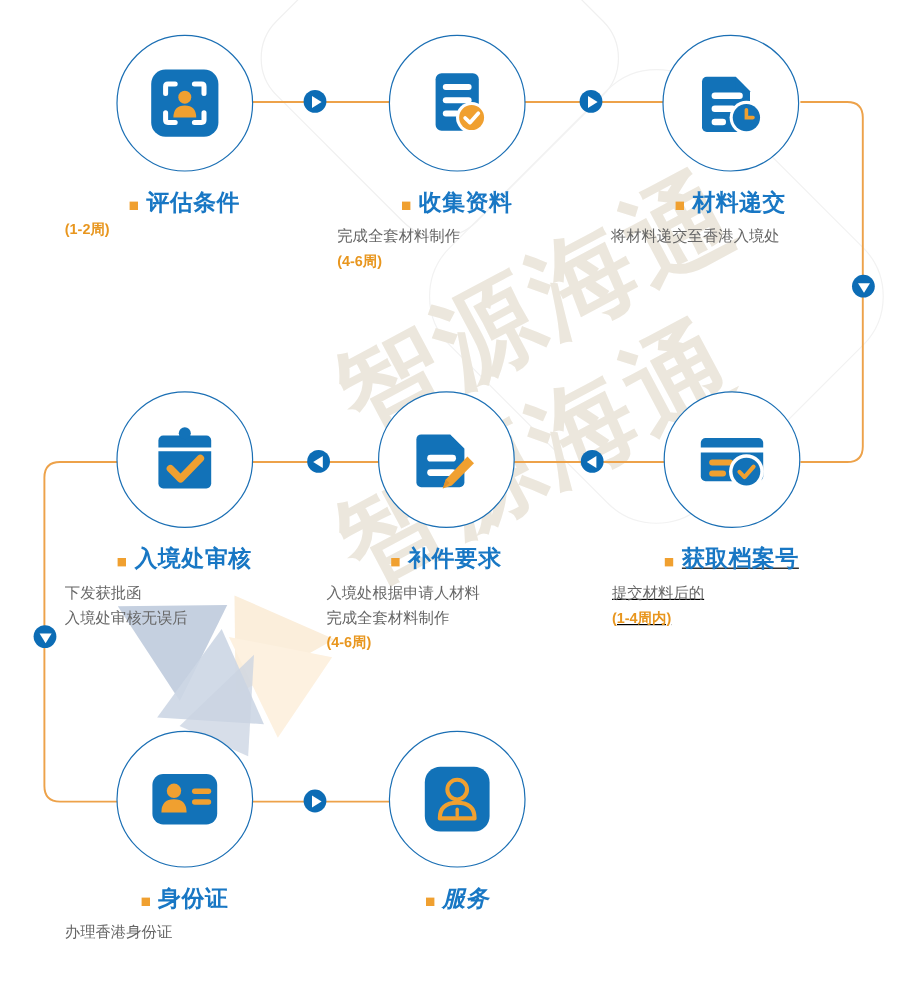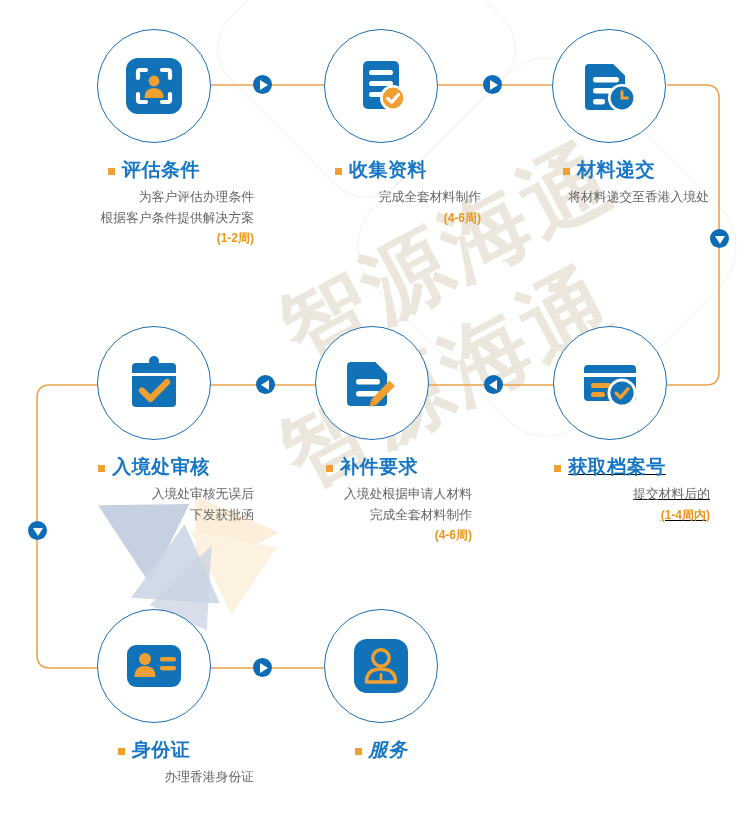--- a/index.html
+++ b/index.html
@@ -111,21 +111,21 @@
     border-left: 5px solid transparent;
     border-right: 5px solid transparent;
     border-top: 8px solid #ffffff;
     margin-top: 2px;
   }
 
   
   .node {
     position: absolute;
     width: 200px;
-    text-align: right;
+    text-align: left;
   }
   .ring {
     width: 112px;
     height: 112px;
     margin: 0 auto;
     border-radius: 50%;
     border: 1.6px solid #1b6fb4;
     background: #ffffff;
     display: flex;
     align-items: center;
@@ -252,24 +252,20 @@
           <path d="M22 46 H16 Q14 46 14 44 V38"></path>
         </g>
         <circle cx="30" cy="25" r="5.4" fill="#f0a030"></circle>
         <path d="M20.5 42 Q20.5 32 30 32 Q39.5 32 39.5 42 Z" fill="#f0a030"></path>
       </svg>
     </div>
     <div class="node-title">
       <span class="bullet"></span>
       <span>评估条件</span>
     </div>
-    <div class="node-desc">
-      <div>为客户评估办理条件</div>
-      <div>根据客户条件提供解决方案</div>
-    </div>
     <div class="node-dur">(1-2周)</div>
   </div>
 
   <div class="node" id="node-1">
     <div class="ring">
       <svg width="60" height="60" viewBox="0 0 60 60">
         <path d="M12 10 a5 5 0 0 1 5-5 h26 a5 5 0 0 1 5 5 v38 a5 5 0 0 1 -5 5 h-26 a5 5 0 0 1 -5 -5 z" fill="#1272b8"></path>
         <g fill="#ffffff">
           <rect x="18" y="14" width="24" height="5" rx="2.5"></rect>
           <rect x="18" y="25" width="24" height="5" rx="2.5"></rect>
@@ -324,22 +320,22 @@
         <circle cx="30" cy="8" r="5" fill="#1272b8"></circle>
         <path d="M8 23 h44 v27 a4 4 0 0 1 -4 4 h-36 a4 4 0 0 1 -4 -4 z" fill="#1272b8"></path>
         <path d="M18 37.5 L26.5 46 L43 29" fill="none" stroke="#f0a030" stroke-width="6.2" stroke-linecap="round" stroke-linejoin="round"></path>
       </svg>
     </div>
     <div class="node-title">
       <span class="bullet"></span>
       <span>入境处审核</span>
     </div>
     <div class="node-desc">
+      <div>下发获批函</div>
       <div>入境处审核无误后</div>
-      <div>下发获批函</div>
     </div>
     <div class="node-dur"></div>
   </div>
 
   <div class="node" id="node-4">
     <div class="ring">
       <svg width="60" height="60" viewBox="0 0 60 60">
         <path d="M9 9 h24 l12 12 v28 a4 4 0 0 1 -4 4 h-32 a4 4 0 0 1 -4 -4 v-36 a4 4 0 0 1 4 -4 z" fill="#1272b8"></path>
         <path d="M33 9 l12 12 h-12 z" fill="#1272b8"></path>
         <g fill="#ffffff">

